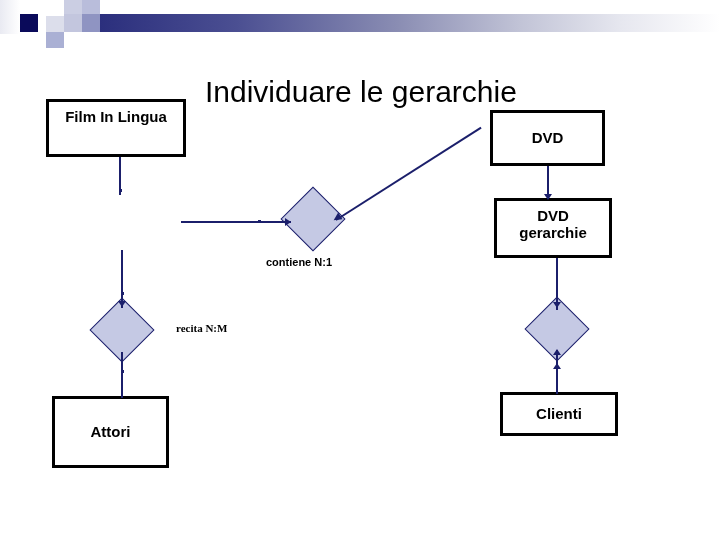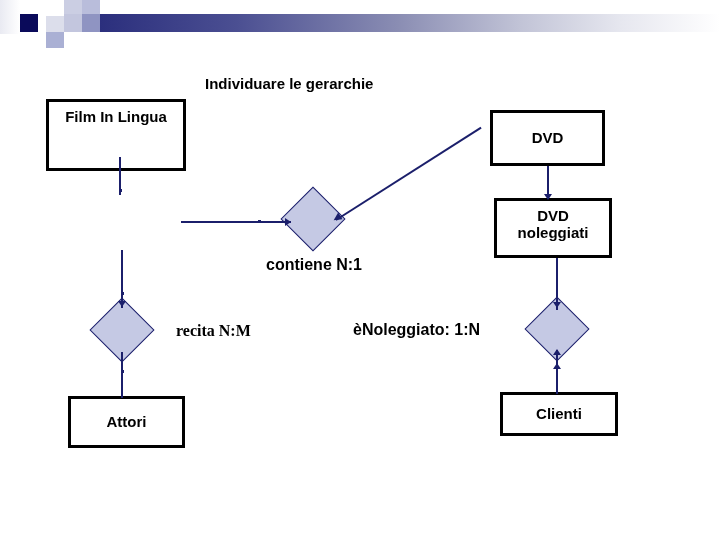--- a/index.html
+++ b/index.html
@@ -88,30 +88,30 @@
   .dot {
     position: absolute;
     width: 3px; height: 3px;
     background: #1b1f6b;
   }
 
   
   .slide-title {
     position: absolute;
     color: #000000;
-    font-weight: bold;
-    font-size: 15px;
+    font-weight: normal;
+    font-size: 30px;
     white-space: nowrap;
     text-align: right;
   }
   .edge-label {
     position: absolute;
     color: #000000;
     font-weight: bold;
-    font-size: 16px;
+    font-size: 11px;
     white-space: nowrap;
   }
 </style>
 </head>
 <body>
 
 <div id="slide">
 
   <div class="hdr-bar"></div>
 
@@ -122,37 +122,37 @@
   <div class="sq" style="left:46px; top:32px; width:18px; height:16px; background:#aab0d4;"></div>
   <div class="sq" style="left:64px; top:0px;  width:18px; height:14px; background:#cbcee3;"></div>
   <div class="sq" style="left:64px; top:14px; width:18px; height:18px; background:#c3c6de;"></div>
   <div class="sq" style="left:82px; top:0px;  width:18px; height:14px; background:#b9bddb;"></div>
   <div class="sq" style="left:82px; top:14px; width:18px; height:18px; background:#8f94c2;"></div>
   <div class="sq" style="left:0px;  top:34px; width:46px; height:14px; background:#ffffff;"></div>
   <div class="sq" style="left:64px; top:32px; width:18px; height:16px; background:#ffffff;"></div>
 
   <div class="slide-title" style="left:205px; top:75px;">Individuare le gerarchie</div>
 
-  <div class="entity align-top" style="left:46px; top:99px; width:140px; height:72px;">
+  <div class="entity align-top" style="left:46px; top:99px; width:140px; height:58px;">
     <span>Film In Lingua</span>
   </div>
 
   <div class="entity align-center" style="left:490px; top:110px; width:115px; height:56px;">
     <span>DVD</span>
   </div>
 
 
   <div class="entity align-top" style="left:494px; top:198px; width:118px; height:60px;">
     <div>
       <span>DVD</span>
-      <span>noleggiati</span>
+      <span>gerarchie</span>
     </div>
   </div>
 
-  <div class="entity align-center" style="left:68px; top:396px; width:117px; height:52px;">
+  <div class="entity align-center" style="left:52px; top:396px; width:117px; height:72px;">
     <span>Attori</span>
   </div>
 
   <div class="entity align-center" style="left:500px; top:392px; width:118px; height:44px;">
     <span>Clienti</span>
   </div>
 
   <div class="diamond" style="left:290px; top:196px; width:46px; height:46px;"></div>
 
   <div class="diamond" style="left:99px; top:307px; width:46px; height:46px;"></div>
@@ -183,15 +183,14 @@
   <div class="arrow arrow-down" style="left:553px; top:302px;"></div>
 
   <div class="conn conn-v" style="left:556px; top:350px; width:2px; height:44px;"></div>
   <div class="arrow arrow-up" style="left:553px; top:349px;"></div>
   <div class="arrow arrow-up" style="left:553px; top:363px;"></div>
 
   <div class="edge-label" style="left:266px; top:256px;">contiene N:1</div>
 
   <div class="edge-label" style="left:176px; top:322px;font-family:Liberation Serif, serif;">recita N:M</div>
 
-  <div class="edge-label" style="left:353px; top:321px;">èNoleggiato: 1:N</div>
 
 </div>
 
 </body></html>

